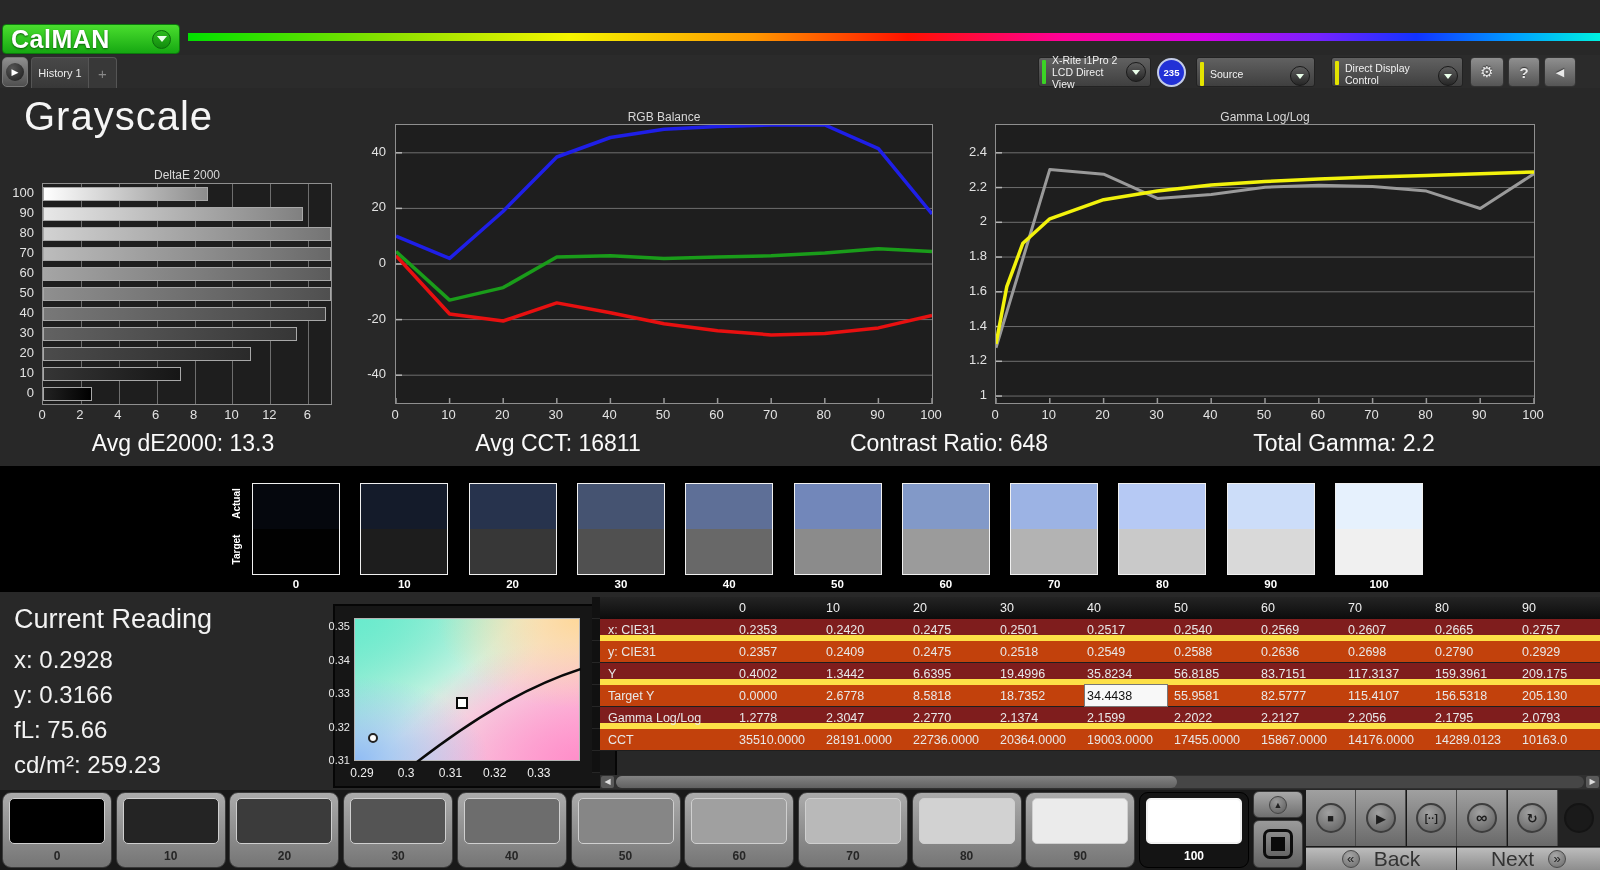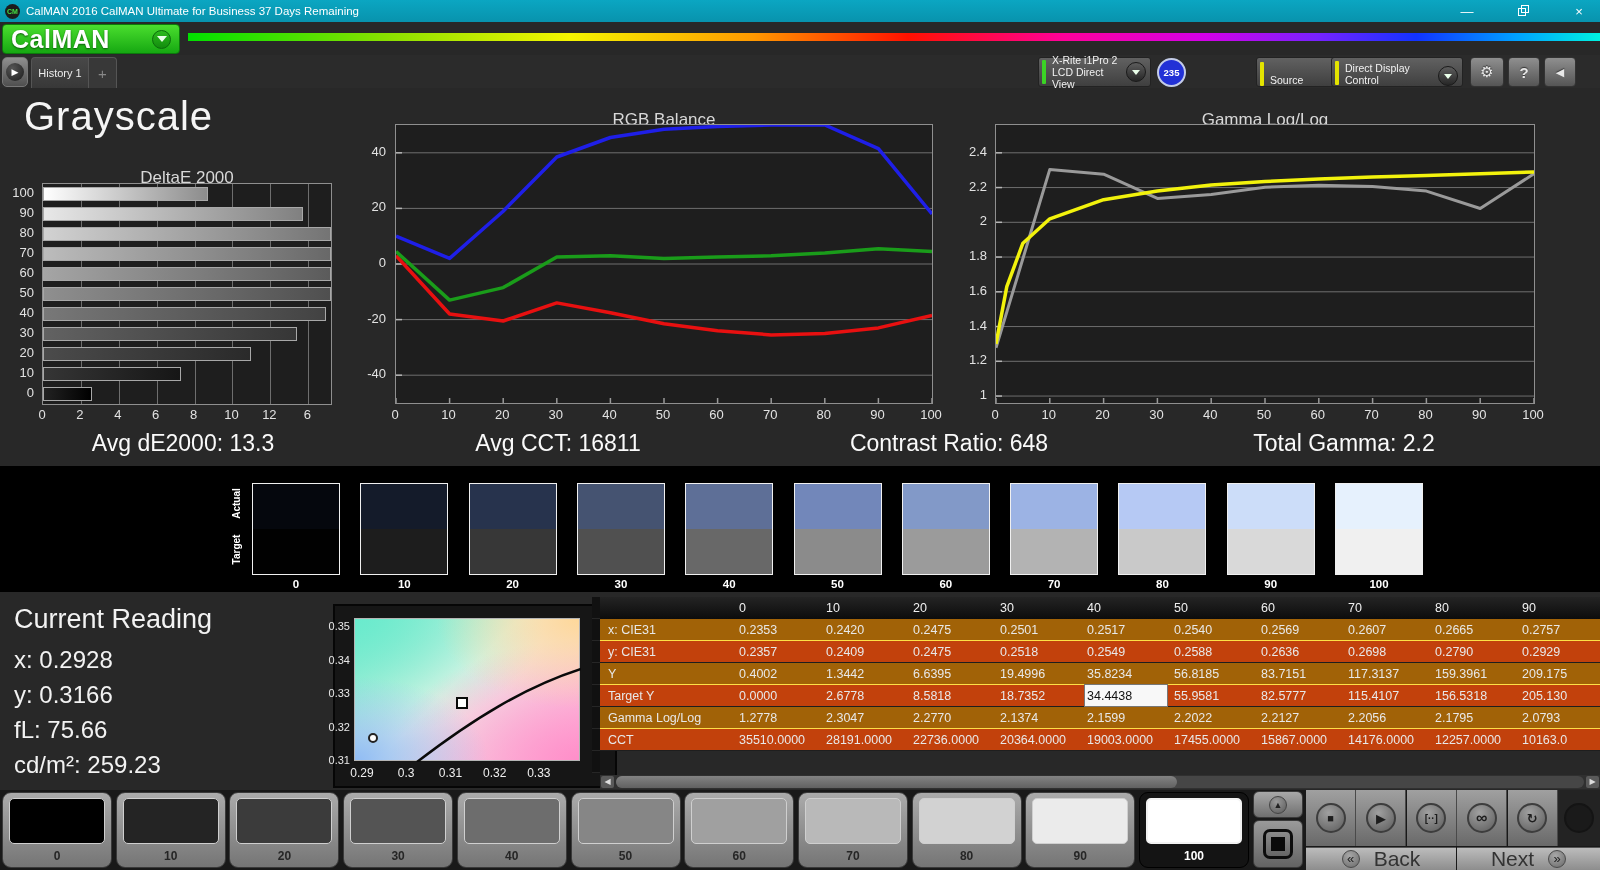--- a/index.html
+++ b/index.html
@@ -34,21 +34,21 @@
   .dropbtn { position:absolute; top:2px; height:30px; border-radius:3px; background:linear-gradient(#616161,#3f3f3f); border:1px solid #222; display:flex; align-items:center; }
   .drop-accent { width:4px; height:24px; margin:0 6px 0 3px; border-radius:1px; }
   .droptext { flex:1; font-size:10.5px; line-height:12px; color:#f2f2f2; }
   .droparrow { width:20px; height:20px; border-radius:50%; background:linear-gradient(#5d5d5d,#262626); border:1px solid #1a1a1a; display:flex; align-items:center; justify-content:center; margin-right:4px; }
   .droparrow .arrow-down { border-left-width:4px; border-right-width:4px; border-top-width:5px; }
   .badge { position:absolute; left:1157px; top:3px; width:29px; height:29px; border-radius:50%; background:#2231d6; border:2px solid #c3cce8; color:#fff; font-size:9.5px; font-weight:bold; display:flex; align-items:center; justify-content:center; }
   .sqbtn { position:absolute; top:2px; height:30px; border-radius:4px; background:linear-gradient(#8f8f8f,#555); border:1px solid #333; color:#e8e8e8; display:flex; align-items:center; justify-content:center; font-size:15px; font-weight:bold; text-shadow:0 -1px 1px #333; }
 
   
   .h1 { position:absolute; left:24px; top:94px; font-size:40px; font-weight:300; color:#f5f5f5; letter-spacing:1px; }
-  .chart-title { position:absolute; font-size:17px; color:#d8d8d8; transform:translateX(-50%); }
+  .chart-title { position:absolute; font-size:12px; color:#d8d8d8; transform:translateX(-50%); }
   .stat { position:absolute; top:430px; font-size:23px; color:#fafafa; transform:translateX(-50%); white-space:nowrap; }
 
   
   .plot { position:absolute; background:#1e1e1e; border:1px solid #8f8f8f; }
   .vline { position:absolute; top:0; bottom:0; width:1px; background:#6e6e6e; }
   .de-row { position:absolute; left:0; width:100%; height:20px; }
   .de-bar { position:absolute; left:0; top:3px; height:14px; border:1px solid #a8a8a8; }
   .de-ylab,.ax-lab { position:absolute; right:6px; font-size:13px; color:#e2e2e2; }
   .de-xlab,.ax-lab-x { position:absolute; top:0; font-size:13px; color:#e2e2e2; transform:translateX(-50%); }
   .ylabel-col { position:absolute; }
@@ -78,21 +78,21 @@
   .cie-xlab { position:absolute; top:0; font-size:12px; color:#f0f0f0; transform:translateX(-50%); }
   .marker-square { position:absolute; width:12px; height:12px; background:#fff; border:2px solid #0a0a0a; }
   .marker-circle { position:absolute; width:10px; height:10px; border-radius:50%; background:#fdfdfd; border:2px solid #222; }
 
   
   .gs-table { position:absolute; left:600px; top:597px; width:1000px; overflow:hidden; }
   .trow { display:flex; height:22px; line-height:22px; font-size:12.5px; white-space:nowrap; }
   .trow .lab { width:137px; padding-left:8px; flex:none; }
   .trow .cell { width:87px; padding-left:2px; flex:none; }
   .thead { background:linear-gradient(#242424,#0c0c0c); color:#f0f0f0; }
-  .trow.dark { background:#a16207; border-bottom:1px solid #fde047; }
+  .trow.dark { background:#7f1d1d; border-bottom:6px solid #fde047; }
   .trow.light { background:#c2410c; border-bottom:1px solid #1e1e1e; }
   .cell.hl { background:#f8f8f8; color:#111; outline:1px solid #777; width:82px; margin-right:5px; }
   .rowhandles { position:absolute; left:592px; top:597px; width:8px; height:176px; background:#0b0b0b; }
   .rowhandles div { height:22px; border-bottom:1px solid #262626; background:#111; }
 
   
   .tscroll { position:absolute; left:600px; top:775px; width:1000px; height:14px; background:#303030; }
   .tscroll .sarrow { position:absolute; top:1px; width:13px; height:12px; background:#5a5a5a; color:#ddd; font-size:8px; line-height:12px; text-align:center; border-radius:2px; }
   .tscroll .track { position:absolute; left:16px; right:16px; top:1px; height:12px; background:#464646; border-radius:6px; }
   .tscroll .thumb { position:absolute; left:0; top:0; width:58%; height:12px; background:linear-gradient(#838383,#616161); border-radius:6px; }
@@ -117,31 +117,20 @@
   .tr-dark { position:absolute; left:1558px; top:790px; width:42px; height:56px; background:#232323; display:flex; align-items:center; justify-content:center; }
   .tr-dark .circ { width:30px; height:30px; border-radius:50%; background:#1a1a1a; border:2px solid #141414; }
   .navbtn { position:absolute; top:847px; height:23px; background:linear-gradient(#bcbcbc,#8d8d8d); border-top:1px solid #555; display:flex; align-items:center; justify-content:center; gap:14px; color:#333; font-size:21px; }
   .navbtn .circ { width:18px; height:18px; border-radius:50%; background:radial-gradient(circle at 40% 30%,#a8a8a8,#6a6a6a); border:1px solid #4a4a4a; color:#222; font-size:13px; line-height:16px; text-align:center; flex:none; }
 </style>
 </head>
 <body>
 
 <div class="app">
 
-  <div class="titlebar">
-    <span class="cm-icon">
-        <span>CM</span>
-      </span>
-    <span class="win-title">CalMAN 2016 CalMAN Ultimate for Business 37 Days Remaining</span>
-    <span class="winbtns">
-      <span class="winbtn">—</span>
-      <span class="winbtn"><span class="restore-ic"><span class="sq2"></span><span class="sq1"></span></span></span>
-      <span class="winbtn">×</span>
-    </span>
-  </div>
 
   <div class="logo">
     <span class="logo-text">CalMAN</span>
     <span class="logo-dd">
         <span class="arrow-down"></span>
       </span>
   </div>
   <div class="spectrum"></div>
 
   <div class="tabrow">
@@ -154,21 +143,21 @@
     <div class="tab-add">+</div>
 
     <div class="dropbtn" style="left:1038px; width:113px;">
       <span class="drop-accent" id="meter-accent" style="background: rgb(59, 212, 37);"></span>
       <span class="droptext"><span>X-Rite i1Pro 2</span><br><span>LCD Direct View</span></span>
       <span class="droparrow">
           <span class="arrow-down"></span>
         </span>
     </div>
     <div class="badge">235</div>
-    <div class="dropbtn" style="left:1256px; width:119px; align-items:flex-end;">
+    <div class="dropbtn" style="left:1196px; width:119px; align-items:center;">
       <span class="drop-accent" id="source-accent" style="margin-top: 3px; background: rgb(227, 227, 0);"></span>
       <span class="droptext" style="padding-top:4px;">Source</span>
       <span class="droparrow" style="margin-top:8px;">
           <span class="arrow-down"></span>
         </span>
     </div>
     <div class="dropbtn" style="left:1331px; width:132px; align-items:flex-start;">
       <span class="drop-accent" id="ddc-accent" style="margin-top: 3px; background: rgb(227, 227, 0);"></span>
       <span class="droptext" style="padding-top:4px;">Direct Display Control</span>
       <span class="droparrow" style="margin-top:8px;">
@@ -546,21 +535,21 @@
       <div class="trow light">
         <div class="lab">CCT</div>
         <div class="cell">35510.0000</div>
         <div class="cell">28191.0000</div>
         <div class="cell">22736.0000</div>
         <div class="cell">20364.0000</div>
         <div class="cell">19003.0000</div>
         <div class="cell">17455.0000</div>
         <div class="cell">15867.0000</div>
         <div class="cell">14176.0000</div>
-        <div class="cell">12257.0000</div>
+        <div class="cell">14289.0123</div>
         <div class="cell">10163.0</div>
       </div>
     </div>
   <div class="tscroll">
     <span class="sarrow" style="left:1px;">◀</span>
     <span class="track">
         <span class="thumb"></span>
       </span>
     <span class="sarrow" style="right:1px;">▶</span>
   </div>

